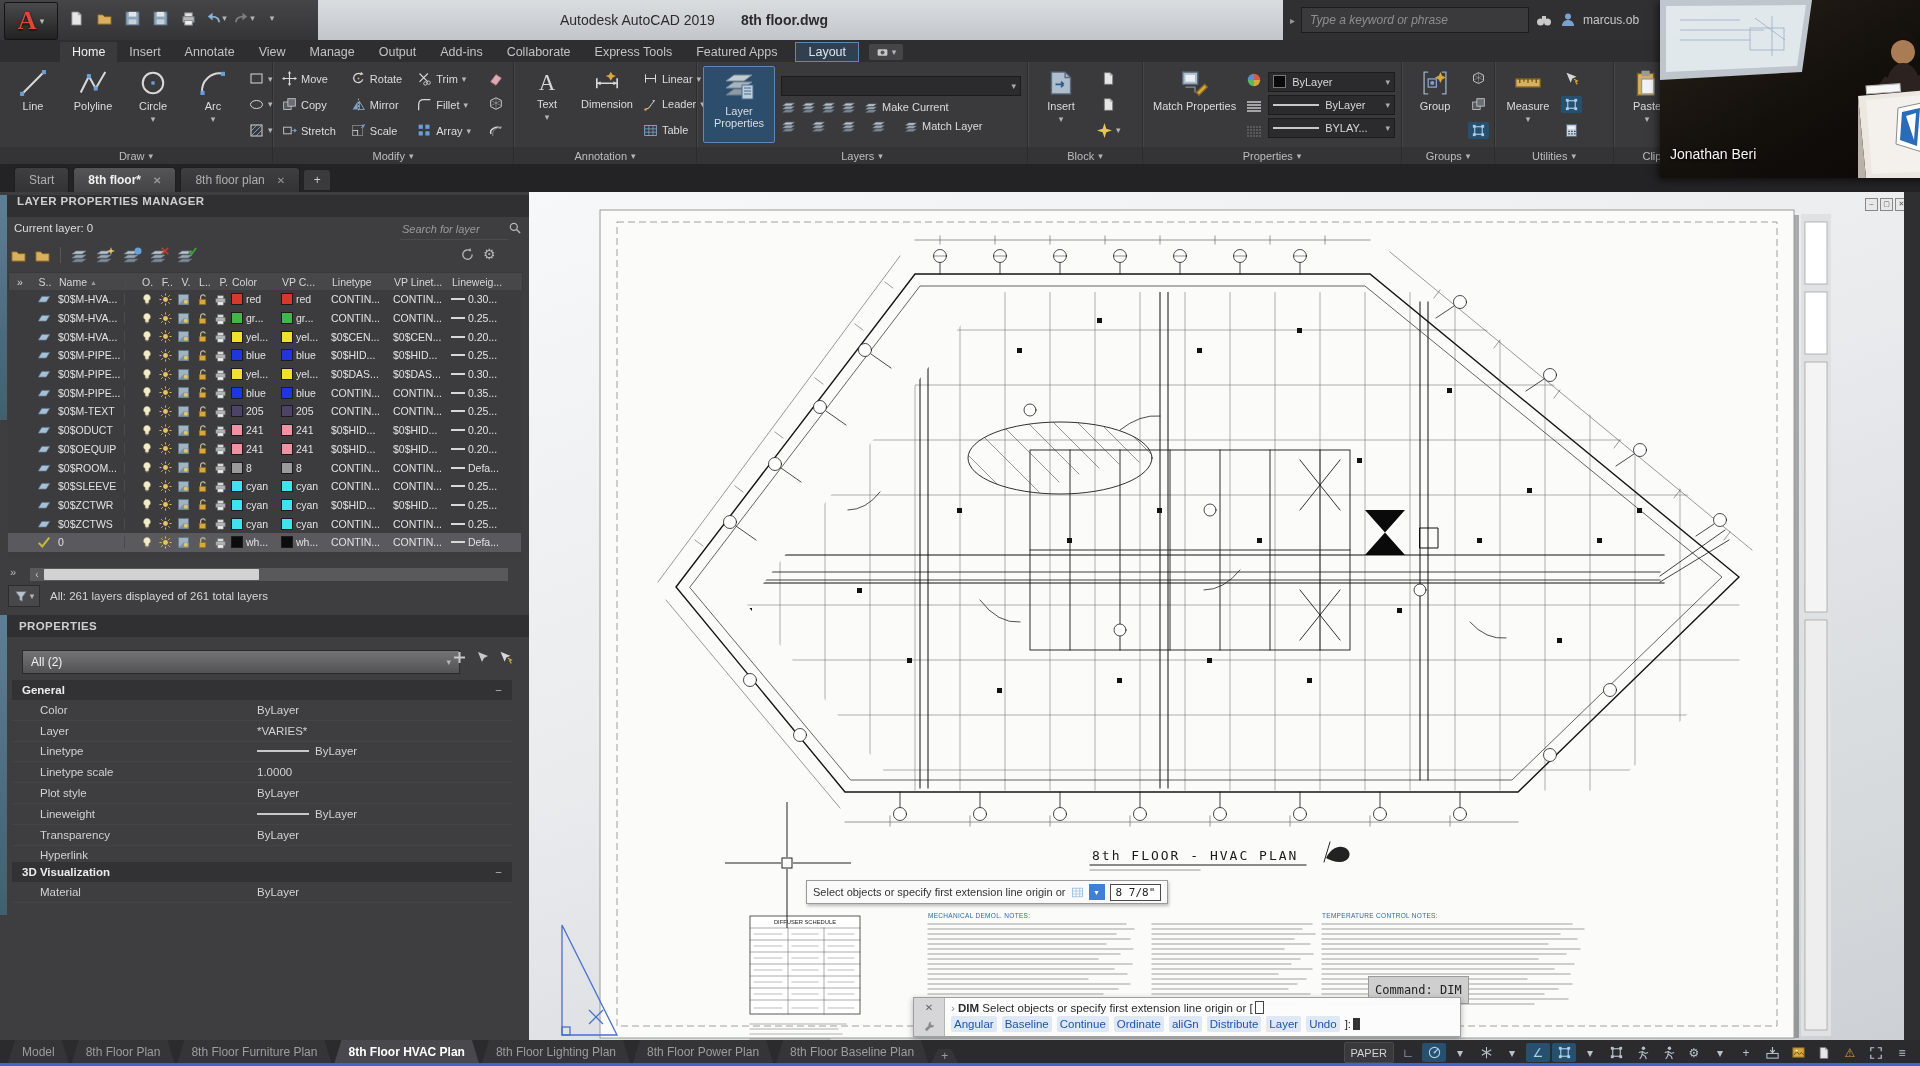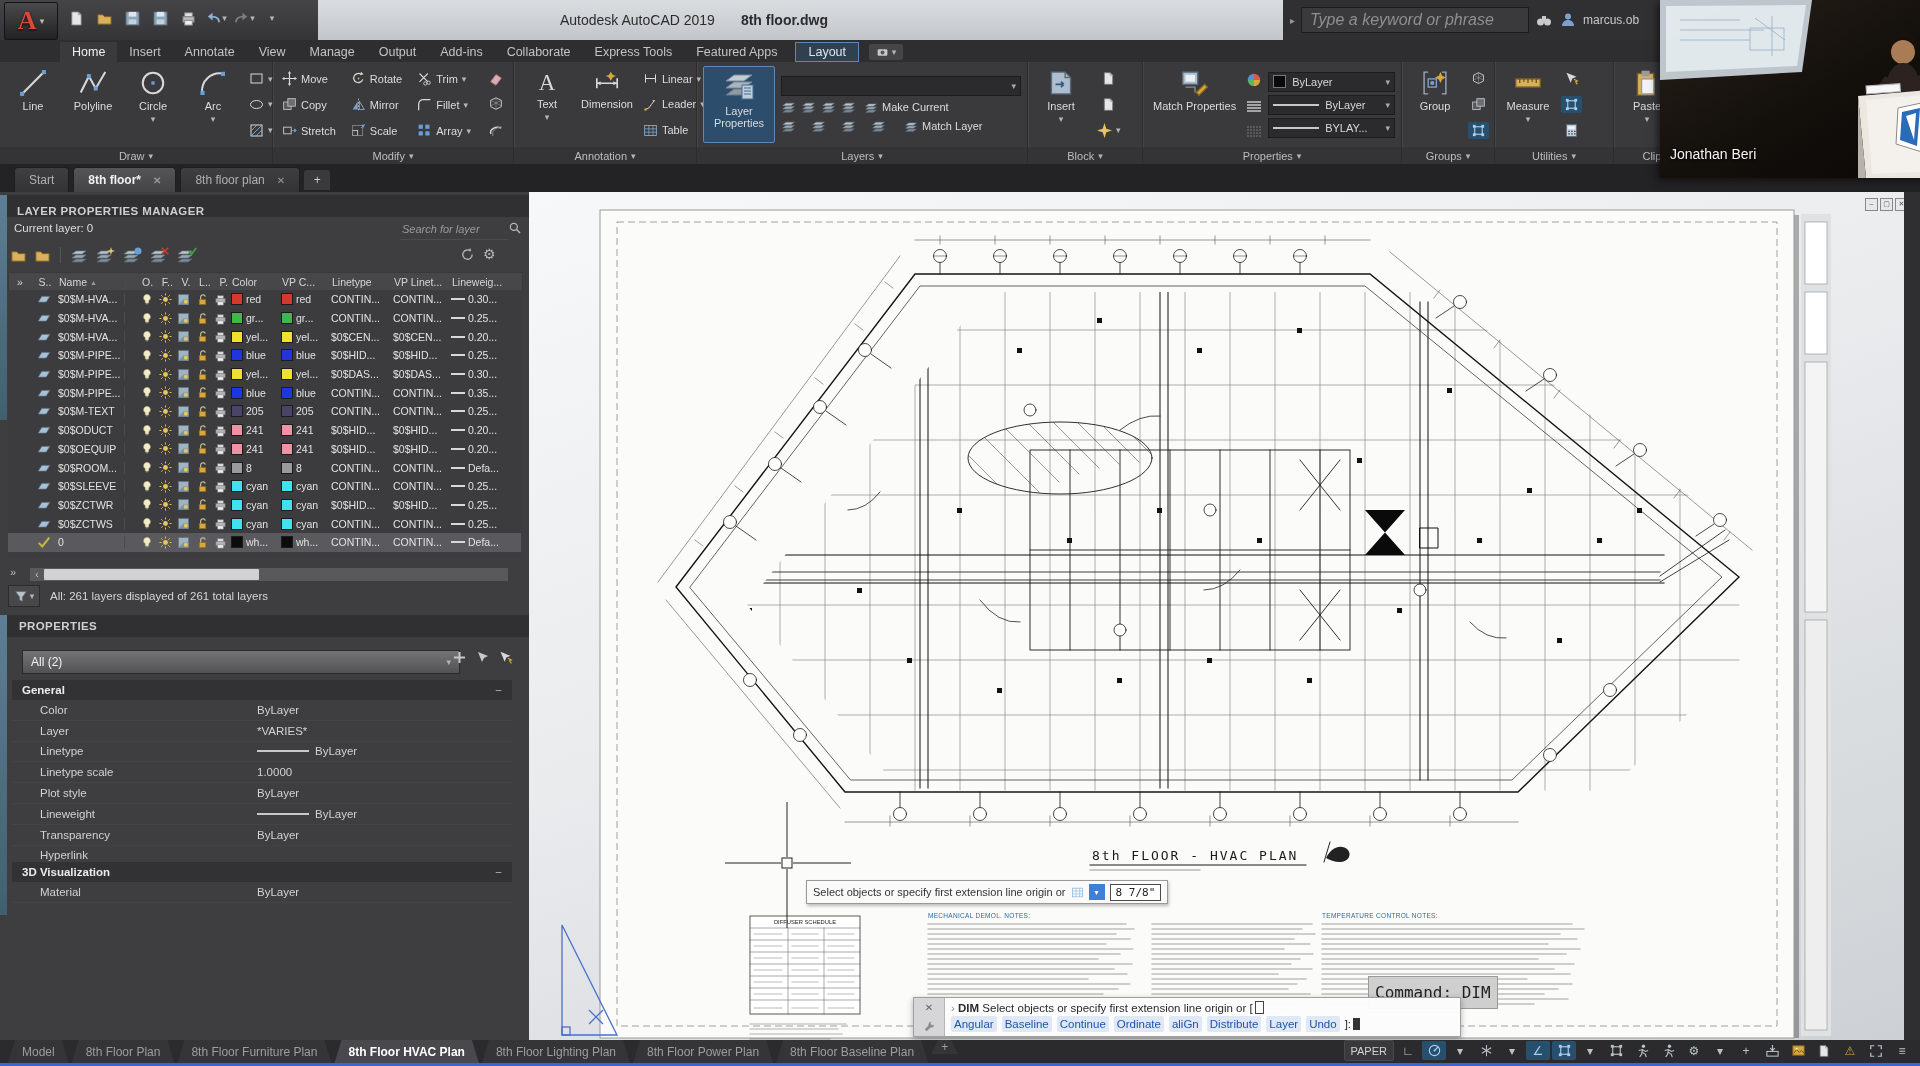--- a/index.html
+++ b/index.html
@@ -16,21 +16,21 @@
   .appbtn{position:absolute;left:4px;top:2px;width:52px;height:36px;background:linear-gradient(#4a4a4c,#222);
           border:1px solid #141414;display:flex;align-items:center;justify-content:center;border-radius:2px}
   .appbtn .A{font-size:26px;font-weight:bold;color:#d94a38;text-shadow:0 1px 2px #000;font-family:"Liberation Serif",serif}
   .appbtn .dd{color:#bbb;font-size:9px;margin-left:3px}
   .qat{position:absolute;left:64px;top:6px;display:flex;gap:4px;align-items:center}
   .qbt{width:24px;height:24px;border-radius:2px;display:flex;align-items:center;justify-content:center}
   .wintitle{position:absolute;left:560px;top:0;width:760px;height:40px;display:flex;align-items:center;gap:26px;
             color:#2c2c2c;font-size:14px}
   .infocenter{position:absolute;left:1290px;top:7px;display:flex;align-items:center;gap:6px}
   .ic-search{width:210px;height:24px;background:#3a3a3c;border:1px solid #1d1d1f;color:#cfcfcf;
-             font-style:italic;font-size:16px;padding:0 8px;font-family:"Liberation Sans",sans-serif}
+             font-style:italic;font-size:12px;padding:0 8px;font-family:"Liberation Sans",sans-serif}
   .ic-search::placeholder{color:#8f8f8f;font-style:italic}
   .ic-user{color:#c8c8c8;font-size:12px;white-space:nowrap;overflow:hidden;max-width:60px}
 
   
   .rtabs{position:absolute;top:40px;left:0;width:1920px;height:22px;background:#2e2e30;display:flex;align-items:flex-end;padding-left:60px;box-sizing:border-box}
   .rtab{padding:3px 12px;color:#c3c3c3;font-size:12.5px;cursor:pointer}
   .rtab.active{background:#3a3a3c;color:#f0f0f0}
   .rtab.pill{border:1px solid #5d88b5;background:#31404e;color:#d9e6f2;margin-left:6px;padding:2px 12px}
   .rtab-extra{margin-left:10px;width:34px;height:16px;background:#454547;border-radius:2px;display:flex;align-items:center;justify-content:center;gap:3px;margin-bottom:2px}
 
@@ -56,21 +56,21 @@
   .ftab{height:24px;display:flex;align-items:center;gap:12px;padding:0 14px;margin-right:4px;font-size:12px;color:#b0b0b0;
         background:linear-gradient(#3f3f41,#333335);border:1px solid #1e1e20;border-bottom:none;border-radius:4px 4px 0 0;cursor:pointer}
   .ftab.active{background:linear-gradient(#555557,#444446);color:#f0f0f0;font-weight:bold}
   .ftab .x{font-size:10px;color:#999}
   .ftab-plus{width:26px;height:20px;background:#3a3a3c;border-radius:3px 3px 0 0;display:flex;align-items:center;justify-content:center;color:#ccc;margin-bottom:2px;cursor:pointer}
 
   
   .palette{position:absolute;top:192px;left:0;width:529px;height:848px;background:#3e3e40;border-right:1px solid #232325}
   .pal-side{position:absolute;left:0;width:7px;background:linear-gradient(#5d7f95,#41606f)}
   .lpm-title{position:absolute;top:3px;left:7px;right:0;height:22px;background:#303032;color:#cfcfcf;font-size:11.5px;font-weight:bold;
-             letter-spacing:.4px;display:flex;align-items:flex-end;padding-left:10px}
+             letter-spacing:.4px;display:flex;align-items:flex-start;padding-left:10px}
   .curlayer{position:absolute;top:30px;left:14px;color:#ddd;font-size:11.5px}
   .lsearch{position:absolute;top:27px;left:400px;width:104px;height:18px;background:#3e3e40;border:none;color:#cfcfcf;
            font-style:italic;font-size:11px;border-bottom:1px solid #4c4c4e}
   .lsearch::placeholder{color:#9a9a9a;font-style:italic}
   .ltool{position:absolute;top:54px;left:10px;display:flex;gap:7px;align-items:center}
   .ltool .sep{width:1px;height:16px;background:#565658;margin:0 2px}
   .ltool-r{position:absolute;top:54px;left:460px;display:flex;gap:8px;align-items:center}
   .ltbl-hd{position:absolute;top:80px;left:8px;width:513px;height:18px;background:#47474a;border:1px solid #39393b;display:flex;align-items:center;
            font-size:10.5px;color:#d5d5d5}
   .lrow{height:18.7px;display:flex;align-items:center;font-size:10.5px;color:#e2e2e2}
@@ -114,31 +114,31 @@
   .rightsliver{position:absolute;top:192px;left:1904px;width:16px;height:848px;background:#2f2f31}
   .wincontrols{position:absolute;top:6px;left:1336px;display:flex;gap:2px}
   .wc{width:11px;height:11px;border:1px solid #888;background:#e8e8e8;color:#555;font-size:7px;line-height:10px;text-align:center}
 
   .dyn-tip{position:absolute;top:688px;left:277px;height:22px;display:flex;align-items:center;gap:5px;
            background:#fafafa;border:1px solid #9a9a9a;box-shadow:1px 2px 3px rgba(0,0,0,.25);padding:0 6px;font-size:11px;color:#333}
   .dyn-blue{width:16px;height:16px;background:#3f7fd6;display:flex;align-items:center;justify-content:center;color:#fff;font-size:8px}
   .dyn-val{border:1.5px solid #4a4a4a;background:#fff;color:#222;font-size:11px;padding:1px 5px;font-family:"DejaVu Sans Mono",monospace}
 
   .cmd-echo{position:absolute;top:784px;left:839px;background:#cfcfcf;border:1px solid #9a9a9a;color:#222;
-            font-family:"DejaVu Sans Mono",monospace;font-size:16px;padding:6px 6px}
+            font-family:"DejaVu Sans Mono",monospace;font-size:12px;padding:6px 6px}
   .cmdwin{position:absolute;top:805px;left:384px;width:546px;height:38px;background:rgba(252,252,252,.97);
           border:1px solid #9f9f9f;box-shadow:0 2px 6px rgba(0,0,0,.3);display:flex}
   .cmd-gutter{width:30px;background:#d6d6d8;border-right:1px solid #b5b5b5;display:flex;flex-direction:column;align-items:center;justify-content:space-around;color:#666}
   .cmd-body{flex:1;padding:2px 6px;font-family:Liberation Sans, sans-serif;font-size:11.5px;color:#2a2a2a;line-height:16px}
   .cmd-line1 b{font-weight:bold}
   .chip{display:inline-block;background:#dfe8f6;color:#1d55a8;border-radius:2px;padding:0 3px;margin-right:5px}
   .cursorbox{display:inline-block;width:7px;height:11px;border:1px solid #444;vertical-align:-2px;margin-left:2px}
 
   
-  .bottombar{position:absolute;top:1040px;left:0;width:1920px;height:23px;background:#2b2b2d;display:flex;align-items:flex-start}
+  .bottombar{position:absolute;top:1040px;left:0;width:1920px;height:23px;background:#2b2b2d;display:flex;align-items:flex-end}
   .ltabs{display:flex;align-items:stretch;height:100%;padding-left:8px}
   .ltab{display:flex;align-items:center;padding:0 14px;color:#9d9d9d;font-size:12px;background:#353537;margin-right:3px;
         clip-path:polygon(7px 0,calc(100% - 7px) 0,100% 100%,0 100%);cursor:pointer}
   .ltab.active{background:#49494d;color:#ffffff;font-weight:bold}
   .statusr{margin-left:auto;display:flex;align-items:center;gap:2px;padding-right:6px}
   .sbt{min-width:24px;height:19px;display:flex;align-items:center;justify-content:center;color:#b9c3ca;font-size:12px;border-radius:2px;cursor:pointer}
   .sbt.on{background:#27506f;color:#a8d0ee}
   .sbt.txt{padding:0 6px;border:1px solid #49494b;background:#39393b;color:#d2d2d2;font-size:11px}
   .blueline{position:absolute;top:1063px;left:0;width:1920px;height:3px;background:#3a67cf}
 

